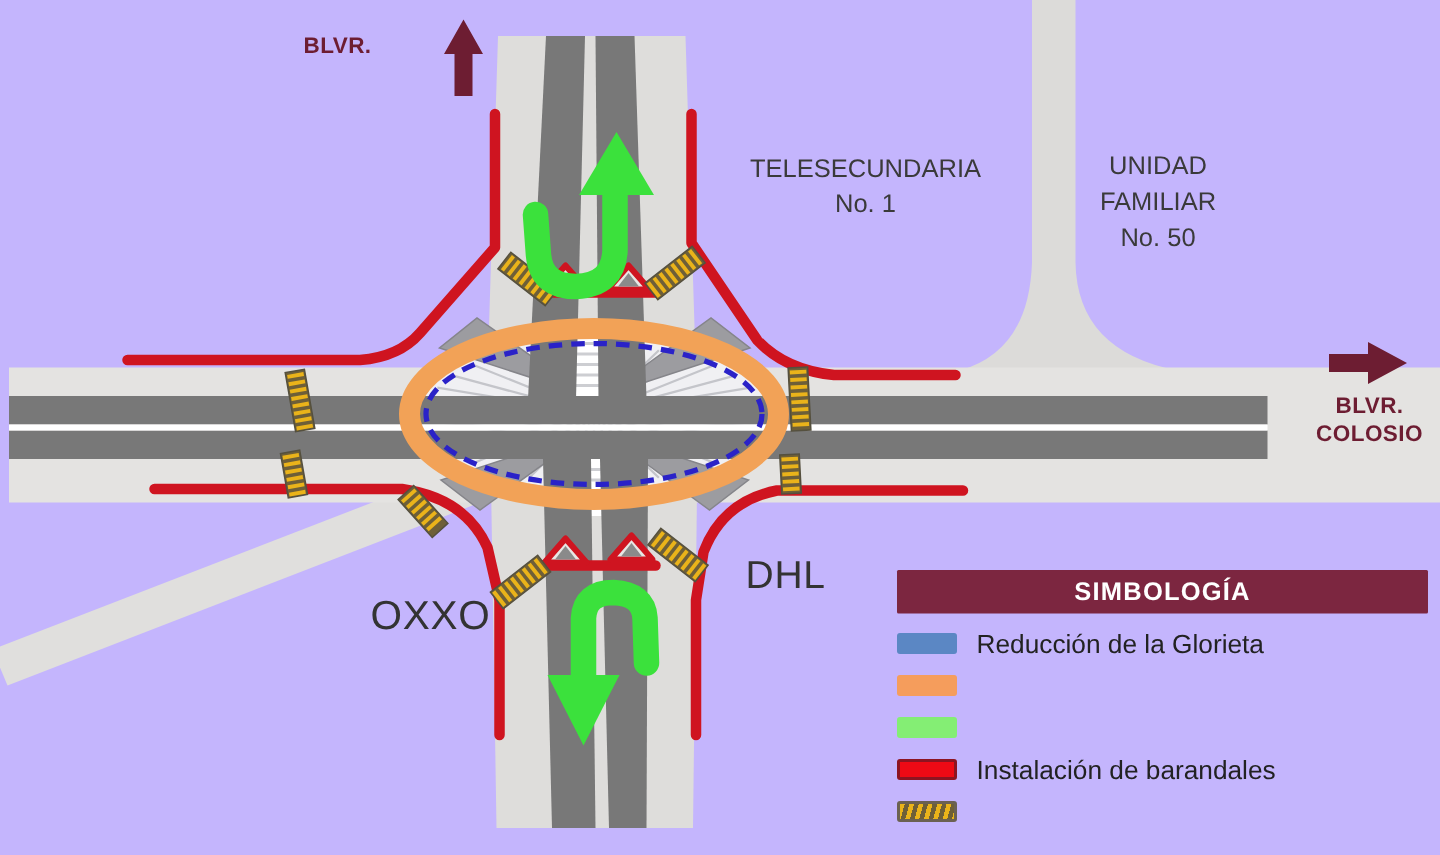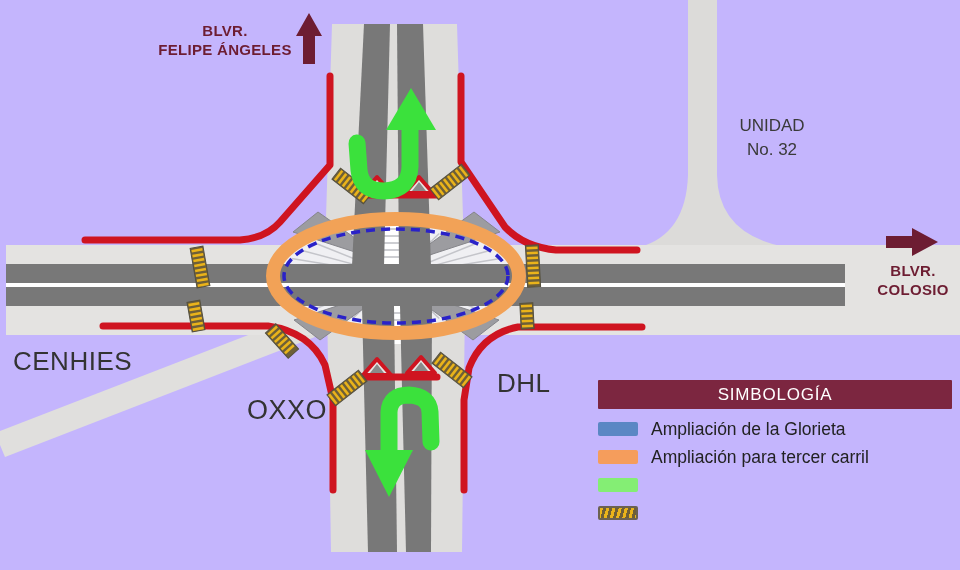--- a/index.html
+++ b/index.html
@@ -5,21 +5,21 @@
   html,body{margin:0;padding:0;background:#e8e7e5;}
   .stage{position:relative;width:960px;height:570px;background:#c4b5fd;overflow:hidden;
          font-family:"Liberation Sans",sans-serif;}
   .stage svg{position:absolute;left:0;top:0;}
   .overlay{position:absolute;}
   .street-label{color:#6d1d32;font-weight:bold;font-size:15px;line-height:19px;text-align:center;letter-spacing:.3px;}
   .place-label{color:#3a3a3a;font-size:17px;line-height:23px;text-align:center;}
   .big-label{color:#333;font-size:26px;letter-spacing:.5px;}
   
   .legend{position:absolute;left:598px;top:380px;width:354px;}
-  .legend-title{background:#7c2640;color:#ffffff;font-weight:normal;font-size:17px;letter-spacing:.8px;
+  .legend-title{background:#7c2640;color:#ffffff;font-weight:bold;font-size:17px;letter-spacing:.8px;
                 text-align:center;height:29px;line-height:29px;border-radius:1px;}
   .legend-rows{padding-top:6px;}
   .legend-row{display:flex;align-items:center;height:28px;}
   .legend-swatch{flex:0 0 40px;height:14px;border-radius:2px;margin-right:13px;box-sizing:border-box;}
   .legend-label{font-size:17.5px;color:#222;}
 </style>
 </head>
 <body>
 
 <div class="stage">
@@ -244,51 +244,57 @@
   </g>
 
   <g fill="#6d1d32">
     <polygon points="309,13 296,36 303,36 303,64 315,64 315,36 322,36"></polygon>
     <polygon points="938,242 912,228 912,236 886,236 886,248 912,248 912,256"></polygon>
   </g>
 </svg>
 
 <div class="overlay street-label" style="left:145px;top:21px;width:160px;">
   <div>BLVR.</div>
-  <div>FELIPE ÁNGELES</div>
 </div>
 
 <div class="overlay street-label" style="left:868px;top:261px;width:90px;">
   <div>BLVR.</div>
   <div>COLOSIO</div>
 </div>
 
-
-<div class="overlay place-label" style="left:712px;top:114px;width:120px;line-height:24px;">
+<div class="overlay place-label" style="left:487px;top:101px;width:180px;">
+  <div>TELESECUNDARIA</div>
+  <div>No. 1</div>
+</div>
+
+<div class="overlay place-label" style="left:712px;top:99px;width:120px;line-height:24px;">
   <div>UNIDAD</div>
-  <div>No. 32</div>
-</div>
-
-<div class="overlay big-label" style="left:13px;top:346px;">CENHIES</div>
+  <div>FAMILIAR</div>
+  <div>No. 50</div>
+</div>
+
 <div class="overlay big-label" style="left:222px;top:395px;width:130px;text-align:center;font-size:27px;">OXXO</div>
 <div class="overlay big-label" style="left:497px;top:368px;">DHL</div>
 
 <div class="legend">
   <div class="legend-title">SIMBOLOGÍA</div>
   <div class="legend-rows">
         <div class="legend-row">
           <span class="legend-swatch" style="background: rgb(91, 135, 196);"></span>
-          <span class="legend-label">Ampliación de la Glorieta</span>
+          <span class="legend-label">Reducción de la Glorieta</span>
         </div>
         <div class="legend-row">
           <span class="legend-swatch" style="background: rgb(245, 157, 92);"></span>
-          <span class="legend-label">Ampliación para tercer carril</span>
         </div>
         <div class="legend-row">
           <span class="legend-swatch" style="background: rgb(132, 238, 116);"></span>
         </div>
         <div class="legend-row">
+          <span class="legend-swatch" style="background: rgb(238, 10, 21); border: 2px solid rgb(141, 20, 33);"></span>
+          <span class="legend-label">Instalación de barandales</span>
+        </div>
+        <div class="legend-row">
           <span class="legend-swatch" style="background: repeating-linear-gradient(105deg, rgb(234, 179, 26) 0px, rgb(234, 179, 26) 3px, rgb(110, 95, 56) 3px, rgb(110, 95, 56) 6px); border: 2px solid rgb(107, 97, 82);"></span>
         </div>
       </div>
 </div>
 
 </div>
 
 </body></html>

